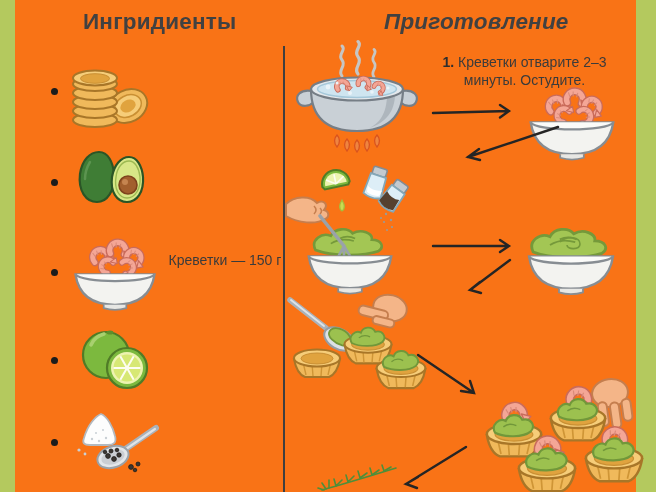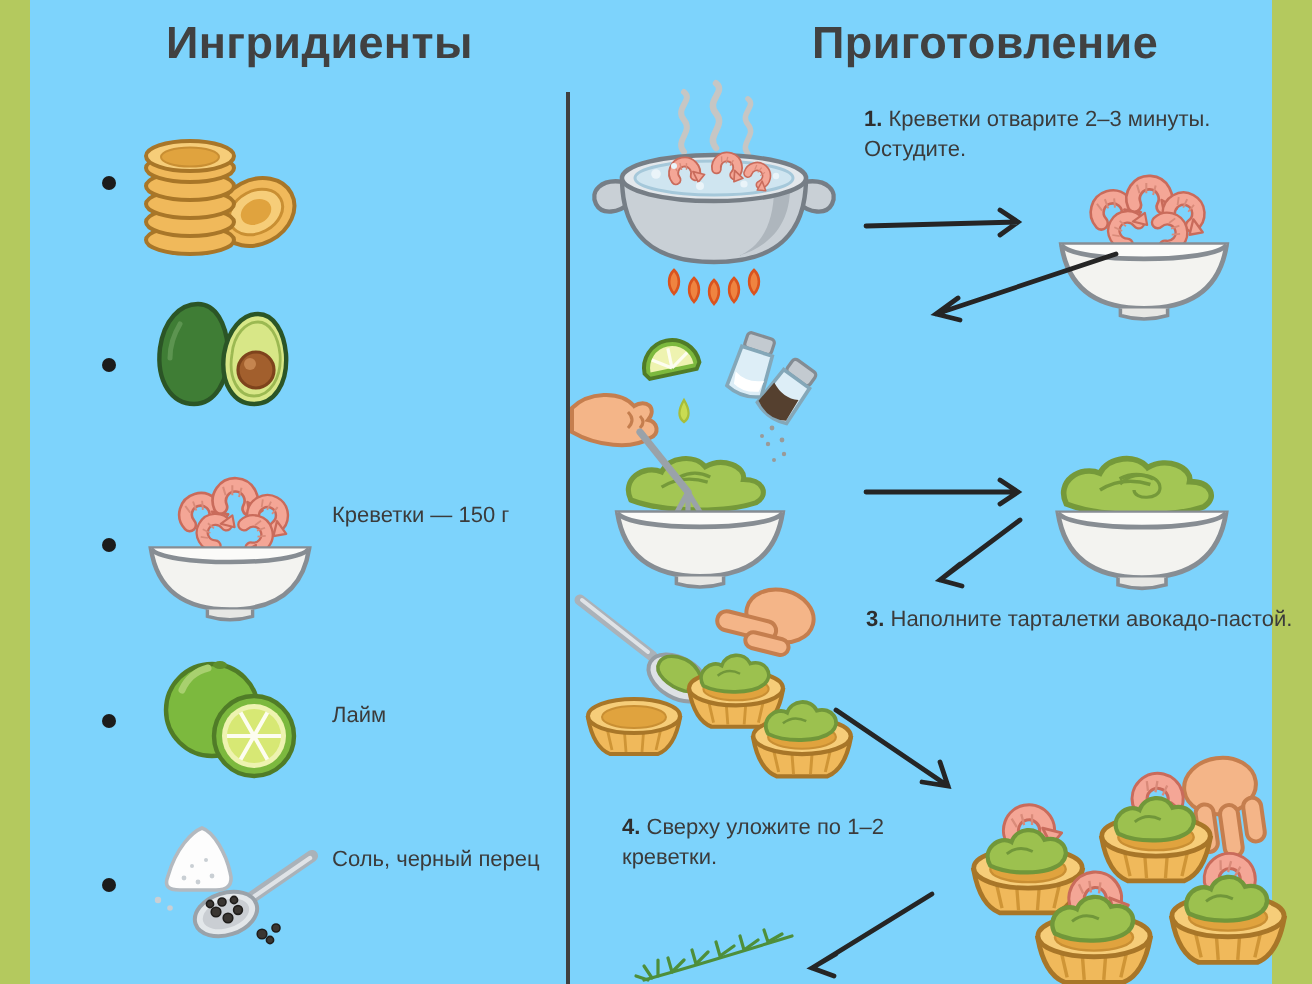--- a/index.html
+++ b/index.html
@@ -1,26 +1,26 @@
 <!DOCTYPE html>
 <html><head>
 <meta charset="utf-8">
 <style>
   html,body{margin:0;padding:0;}
   body{font-family:"Liberation Sans",sans-serif;background:#fff;}
-  #scene{position:relative;width:656px;height:492px;background:#7dd3fc;overflow:hidden;}
+  #scene{position:relative;width:656px;height:492px;background:#f97316;overflow:hidden;text-align:center;}
   .bar{position:absolute;top:0;height:492px;background:#b4c95e;}
   #bar-left{left:0;width:15px;}
   #bar-right{left:636px;width:20px;}
   #divider{position:absolute;left:283px;top:46px;width:2px;height:446px;background:#3f3f3f;}
   .col-title{position:absolute;font-size:22.5px;font-weight:700;color:#414141;letter-spacing:.2px;white-space:nowrap;}
   #ing-title{left:83px;top:9px;}
-  #prep-title{left:406px;top:9px;}
+  #prep-title{left:384px;top:9px;font-style:italic;}
   .bullet{position:absolute;width:7px;height:7px;border-radius:50%;background:#1c1c1c;}
-  .txt{position:absolute;font-size:11px;line-height:1.32;color:#3b3b3b;}
+  .txt{position:absolute;font-size:14px;line-height:1.32;color:#3b3b3b;}
   .txt b{font-weight:700;color:#2e2e2e;}
   .ill{position:absolute;}
   svg{display:block;overflow:visible;}
 </style>
 </head>
 <body>
 
 <div id="scene">
 
   <svg width="0" height="0" style="position:absolute" aria-hidden="true">
@@ -119,21 +119,20 @@
       <path d="M11,17 A19,19 0 0 1 24,6" stroke="#a8d06f" stroke-width="3.5" fill="none" stroke-linecap="round"></path>
       <ellipse cx="30" cy="4.5" rx="3.5" ry="2" fill="#5e8f2c"></ellipse>
       <circle cx="47" cy="40" r="20" fill="#7cb93e" stroke="#507c27" stroke-width="2.2"></circle>
       <circle cx="47" cy="40" r="16" fill="#eef3b0"></circle>
       <g fill="#d7e874" stroke="#fdfdf0" stroke-width="2">
         <circle cx="47" cy="40" r="13.5" stroke="none"></circle>
         <path d="M47,40 l13.5,0 M47,40 l6.7,11.7 M47,40 l-6.7,11.7 M47,40 l-13.5,0 M47,40 l-6.7,-11.7 M47,40 l6.7,-11.7" fill="none"></path>
       </g>
     </svg>
   </div>
-  <div class="txt" style="left:166px;top:351px;width:118px">Лайм</div>
 
   <span class="bullet" style="left:51px;top:439px"></span>
   <div class="ill" style="left:68px;top:406px">
     <svg width="94" height="68" viewBox="0 0 94 68">
       <path d="M16,32 C20,18 28,10 33,8 C39,10 45,21 47,30 C49,37 45,39 40,39 L22,39 C16,39 14,37 16,32 Z" fill="#fdfdfd" stroke="#b3b9bf" stroke-width="1.8"></path>
       <g fill="#c9cfd4">
           <circle cx="24" cy="33" r="1.2"></circle>
           <circle cx="31" cy="35" r="1.2"></circle>
           <circle cx="38" cy="32" r="1.2"></circle>
           <circle cx="28" cy="27" r="1"></circle>
@@ -153,21 +152,20 @@
           <circle cx="51" cy="49" r="2.2"></circle>
         <circle cx="43" cy="45" r="2"></circle>
           <circle cx="49" cy="44" r="1.8"></circle>
           <circle cx="37" cy="46" r="1.8"></circle>
         <circle cx="63" cy="61" r="2.4"></circle>
           <circle cx="70" cy="58" r="2"></circle>
           <circle cx="67" cy="64" r="1.8"></circle>
       </g>
     </svg>
   </div>
-  <div class="txt" style="left:166px;top:423px;width:118px">Соль, черный перец</div>
 
   <div class="ill" style="left:290px;top:44px">
     <svg width="134" height="112" viewBox="0 0 134 112">
       <use href="#steam" transform="translate(52,32)"></use>
       <use href="#steam" transform="translate(68,30) scale(1.08)"></use>
       <use href="#steam" transform="translate(84,33) scale(0.92)"></use>
       <path d="M22,47 C10,45 5,52 8,58 C11,64 20,62 24,58 Z" fill="#c9d0d6" stroke="#767e86" stroke-width="2.2"></path>
       <path d="M112,47 C124,45 129,52 126,58 C123,64 114,62 110,58 Z" fill="#c9d0d6" stroke="#767e86" stroke-width="2.2"></path>
       <path d="M21,45 C21,73 36,87 67,87 C98,87 113,73 113,45 Z" fill="#c9d0d6" stroke="#767e86" stroke-width="2.2"></path>
       <path d="M97,50 C97,70 89,80 79,84 C96,79 105,67 105,50 Z" fill="#aeb6bd"></path>
@@ -272,34 +270,26 @@
       <path d="M5,8 L38,34" stroke="#dfe3e7" stroke-width="2" stroke-linecap="round"></path>
       <g transform="translate(53,47) rotate(30)">
         <ellipse rx="16" ry="10" fill="#dde1e5" stroke="#959da4" stroke-width="2"></ellipse>
         <path d="M-12,-2 C-12,-9 0,-12 7,-8 C13,-5 12,2 6,4 C-2,6 -12,4 -12,-2 Z" fill="#9cc14f" stroke="#71973a" stroke-width="1.8"></path>
       </g>
       <use href="#tcup" transform="translate(31,66)"></use>
       <use href="#tfill" transform="translate(82,52) scale(1.02)"></use>
       <use href="#tfill" transform="translate(115,76) scale(1.06)"></use>
     </svg>
   </div>
-  <div class="txt" style="left:433px;top:303px;width:215px">
-    <b>3.</b>
-    <span>Наполните тарталетки авокадо-пастой.</span>
-  </div>
   <div class="ill" style="left:413px;top:351px">
     <svg width="70" height="50" viewBox="0 0 70 50" stroke="#252525" stroke-width="2.4" stroke-linecap="round" fill="none">
       <path d="M5,4 L61,42 M48,40 L61,42 L57,30"></path>
     </svg>
   </div>
 
-  <div class="txt" style="left:311px;top:407px;width:150px">
-    <b>4.</b>
-    <span>Сверху уложите по 1–2 креветки.</span>
-  </div>
   <div class="ill" style="left:450px;top:378px">
     <svg width="198" height="112" viewBox="0 0 198 112">
       <g transform="translate(160,15) rotate(-8)">
         <ellipse rx="18" ry="14" fill="#f4b588" stroke="#c57e4e" stroke-width="2"></ellipse>
         <rect x="-14" y="8" width="9" height="24" rx="4.5" fill="#f4b588" stroke="#c57e4e" stroke-width="2"></rect>
         <rect x="-2" y="10" width="9" height="26" rx="4.5" fill="#f4b588" stroke="#c57e4e" stroke-width="2"></rect>
         <rect x="10" y="8" width="9" height="22" rx="4.5" fill="#f4b588" stroke="#c57e4e" stroke-width="2"></rect>
       </g>
       <use href="#shr" transform="translate(128,22) rotate(10) scale(0.95)"></use>
       <use href="#tfill" transform="translate(128,40) scale(1.18)"></use>

